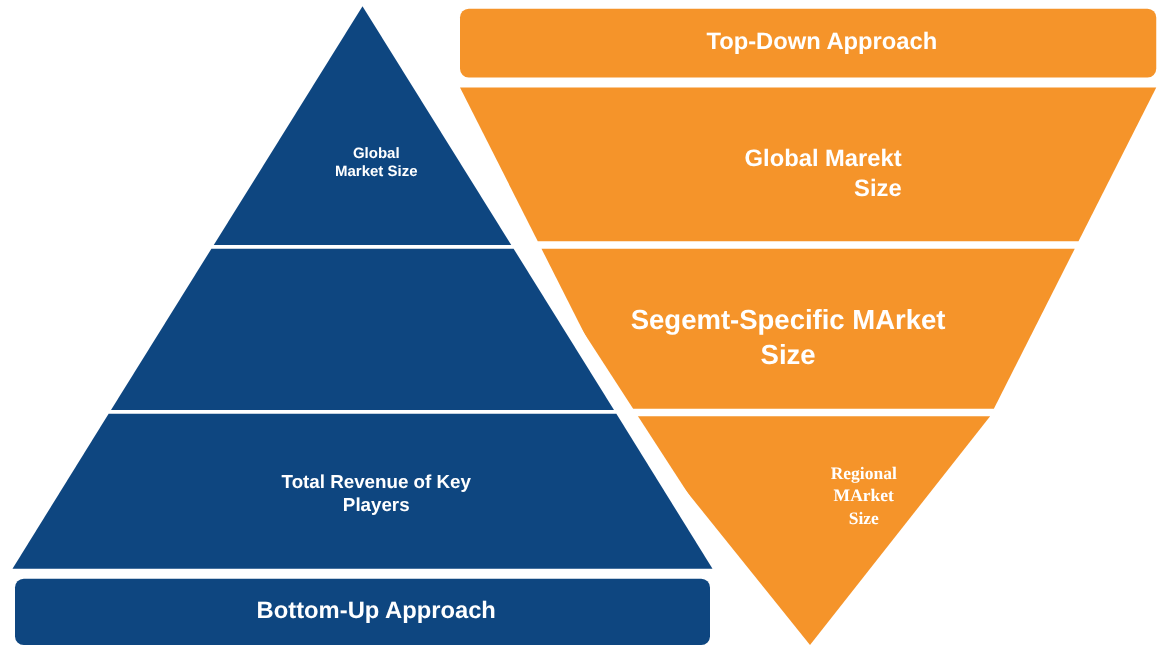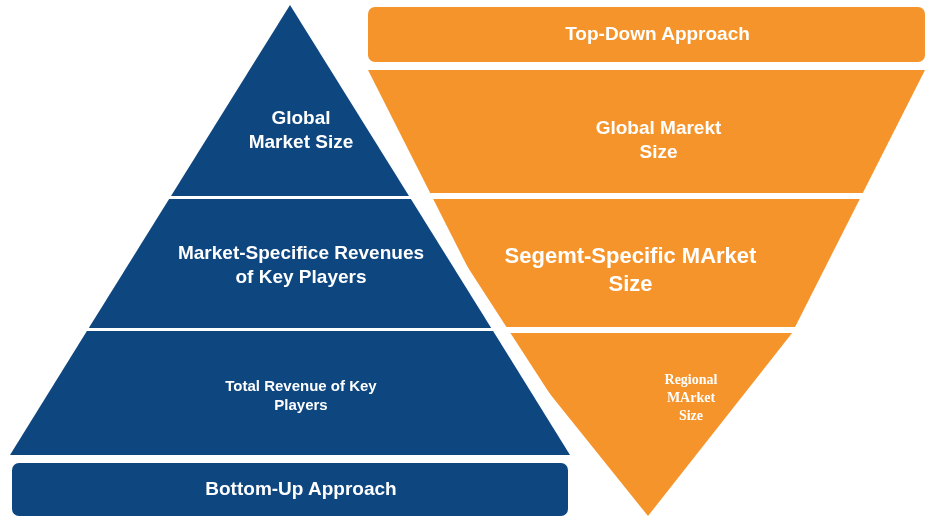--- a/index.html
+++ b/index.html
@@ -35,21 +35,21 @@
     white-space: pre-line;
     pointer-events: none;
     display: flex;
     align-items: center;
     justify-content: center;
     margin-left: 11px;
   }
   
   #pyramid-tier-1-label {
     left: 195px; top: 95px; width: 190px; height: 70px;
-    font-size: 19px;
+    font-size: 12px;
   }
   #pyramid-tier-2-label {
     left: 125px; top: 230px; width: 330px; height: 70px;
     font-size: 19px;
   }
   #pyramid-tier-3-label {
     left: 135px; top: 360px; width: 310px; height: 70px;
     font-size: 15px;
   }
   #bottom-up-bar-label {
@@ -57,20 +57,21 @@
     font-size: 19px;
   }
   
   #top-down-bar-label {
     left: 368px; top: 7px; width: 557px; height: 55px;
     font-size: 19px;
   }
   #funnel-tier-1-label {
     left: 525px; top: 105px; width: 245px; height: 70px;
     font-size: 19px;
+    text-align: right;
   }
   #funnel-tier-2-label {
     left: 467px; top: 235px; width: 305px; height: 70px;
     font-size: 22px;
   }
   #funnel-tier-3-label {
     left: 595px; top: 348px; width: 170px; height: 100px;
     font-size: 14px;
     font-family: Liberation Serif, serif;
   }
@@ -103,22 +104,20 @@
 
       <polygon fill="#0E4680" points="493.1,331 570,455 10,455 86.9,331"></polygon>
 
       <rect x="12" y="463" width="556" height="53" rx="7" ry="7" fill="#0E4680"></rect>
     </g>
   </svg>
 
   <div class="label" id="pyramid-tier-1-label">Global
 Market Size</div>
 
-  <div class="label" id="pyramid-tier-2-label">Market-Specifice Revenues
-of Key Players</div>
 
   <div class="label" id="pyramid-tier-3-label">Total Revenue of Key
 Players</div>
 
   <div class="label" id="bottom-up-bar-label">Bottom-Up Approach</div>
 
   <div class="label" id="top-down-bar-label">Top-Down Approach</div>
 
   <div class="label" id="funnel-tier-1-label">Global Marekt
 Size</div>

